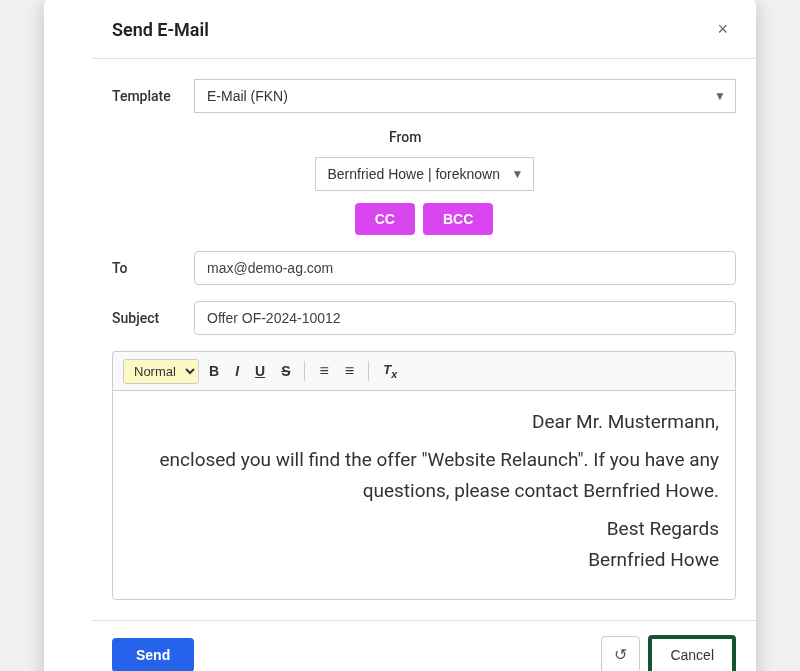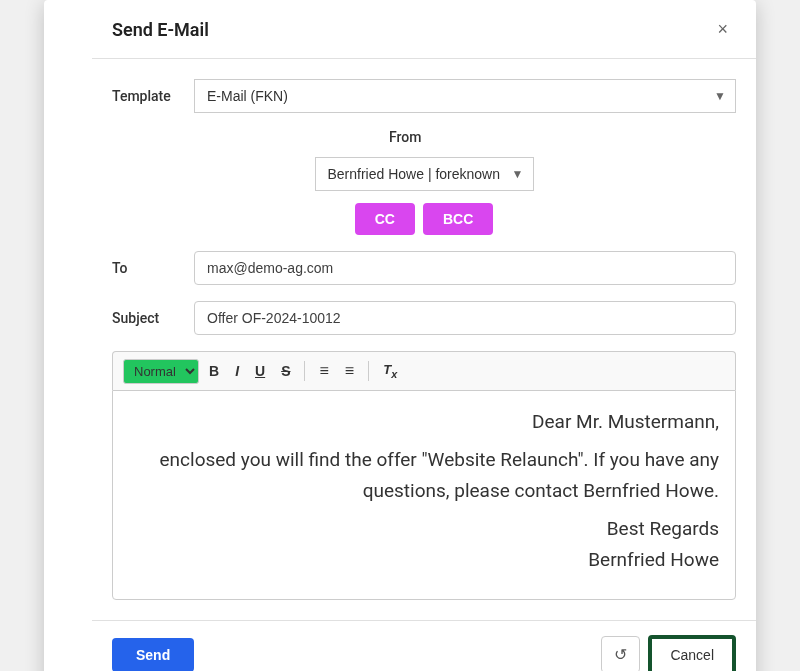--- a/index.html
+++ b/index.html
@@ -138,21 +138,21 @@
       border-radius: 4px 4px 0 0;
       padding: 6px 10px;
       background: #f9f9f9;
     }
     .toolbar-select {
       border: 1px solid #ccc;
       border-radius: 3px;
       padding: 3px 6px;
       font-size: 13px;
       color: #333;
-      background: #22c55e;
+      background: #fef9c3;
       cursor: pointer;
     }
     .toolbar-btn {
       background: none;
       border: none;
       cursor: pointer;
       padding: 4px 6px;
       font-size: 14px;
       color: #333;
       border-radius: 3px;

